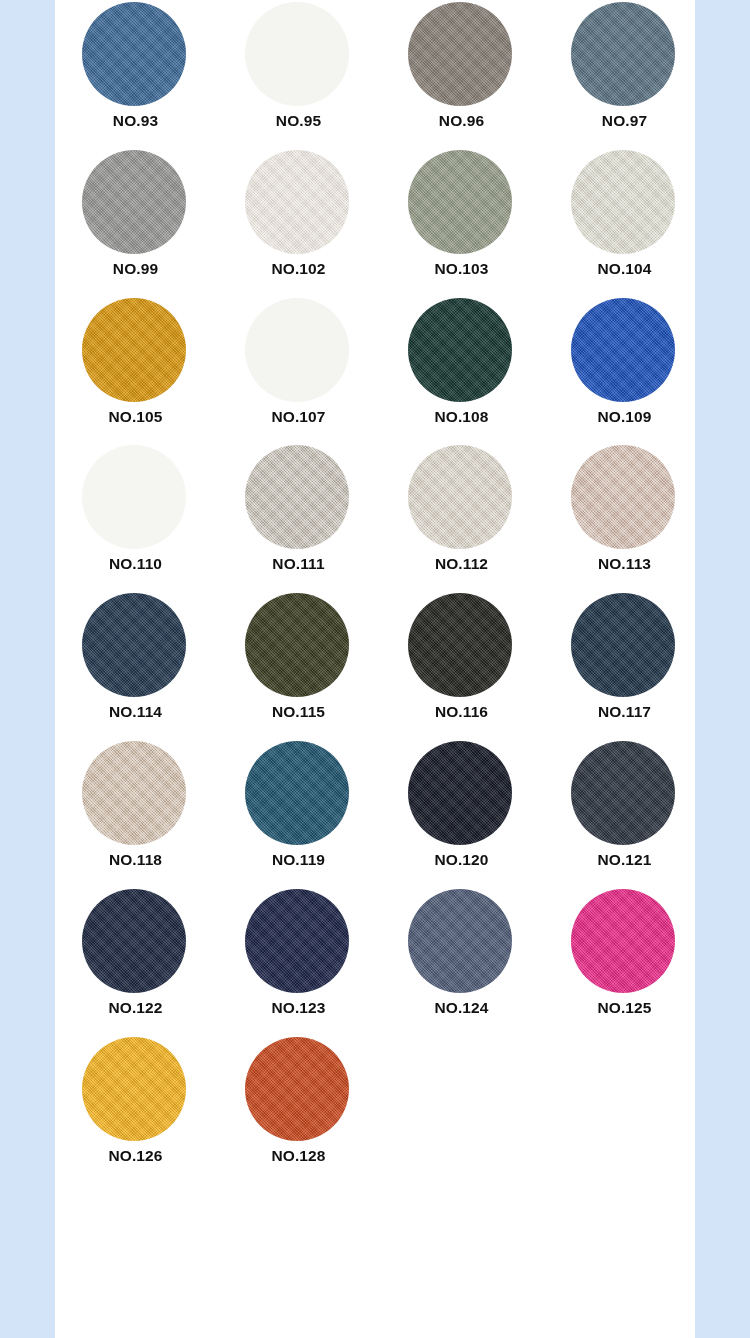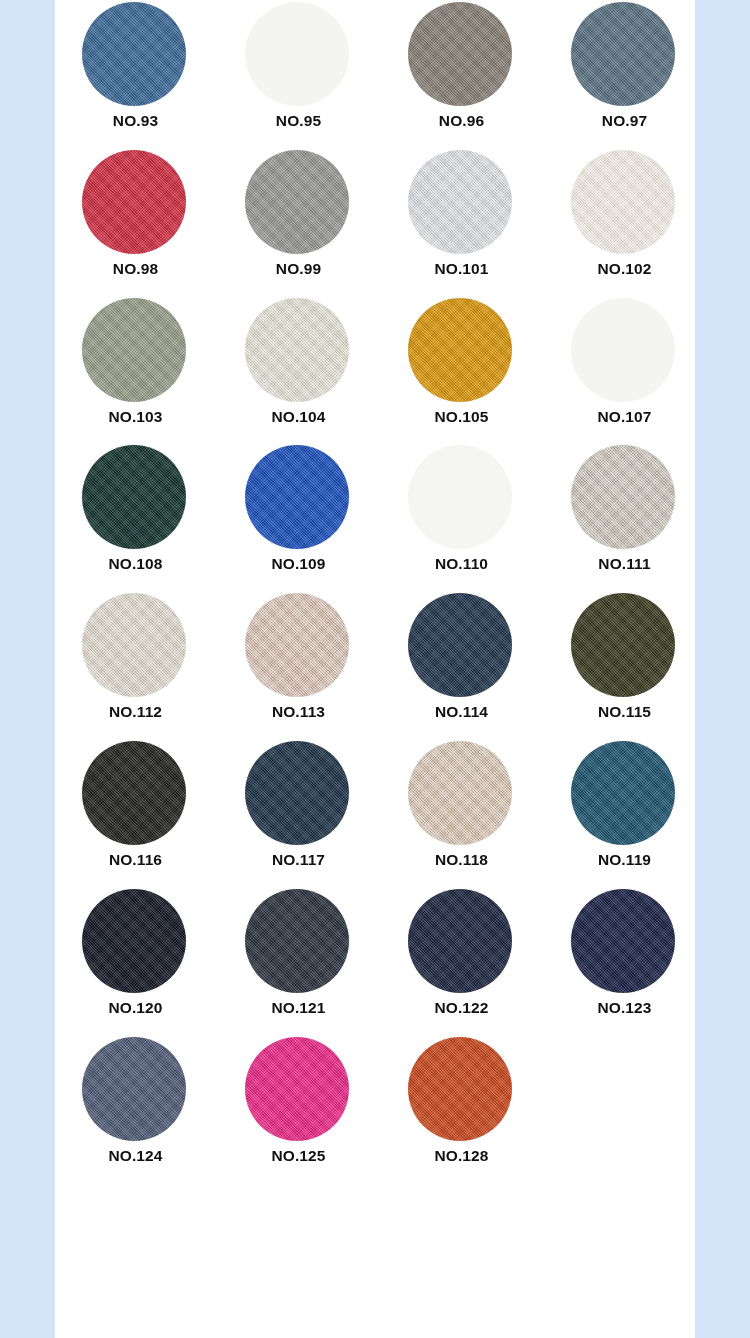--- a/index.html
+++ b/index.html
@@ -113,32 +113,24 @@
       </div>
       <div class="swatch-cell">
         <div class="swatch-disc" style="background-color: rgb(139, 130, 120);"></div>
         <div class="swatch-label">NO.96</div>
       </div>
       <div class="swatch-cell">
         <div class="swatch-disc" style="background-color: rgb(91, 115, 131);"></div>
         <div class="swatch-label">NO.97</div>
       </div>
       <div class="swatch-cell">
-        <div class="swatch-disc" style="background-color: rgb(210, 48, 68);"></div>
-        <div class="swatch-label">NO.98</div>
-      </div>
-      <div class="swatch-cell">
         <div class="swatch-disc" style="background-color: rgb(155, 155, 153);"></div>
         <div class="swatch-label">NO.99</div>
       </div>
       <div class="swatch-cell">
-        <div class="swatch-disc pale" style="background-color: rgb(200, 202, 206);"></div>
-        <div class="swatch-label">NO.101</div>
-      </div>
-      <div class="swatch-cell">
         <div class="swatch-disc pale" style="background-color: rgb(226, 220, 212);"></div>
         <div class="swatch-label">NO.102</div>
       </div>
       <div class="swatch-cell">
         <div class="swatch-disc" style="background-color: rgb(154, 160, 140);"></div>
         <div class="swatch-label">NO.103</div>
       </div>
       <div class="swatch-cell">
         <div class="swatch-disc pale" style="background-color: rgb(207, 205, 190);"></div>
         <div class="swatch-label">NO.104</div>
@@ -217,19 +209,23 @@
       </div>
       <div class="swatch-cell">
         <div class="swatch-disc" style="background-color: rgb(80, 93, 120);"></div>
         <div class="swatch-label">NO.124</div>
       </div>
       <div class="swatch-cell">
         <div class="swatch-disc" style="background-color: rgb(237, 43, 138);"></div>
         <div class="swatch-label">NO.125</div>
       </div>
       <div class="swatch-cell">
+        <div class="swatch-disc" style="background-color: rgb(249, 184, 36);"></div>
+        <div class="swatch-label">NO.126</div>
+      </div>
+      <div class="swatch-cell">
         <div class="swatch-disc" style="background-color: rgb(204, 74, 31);"></div>
         <div class="swatch-label">NO.128</div>
       </div>
     </div>
 </div>
 
 <div id="right-border"></div>
 
 </body></html>

